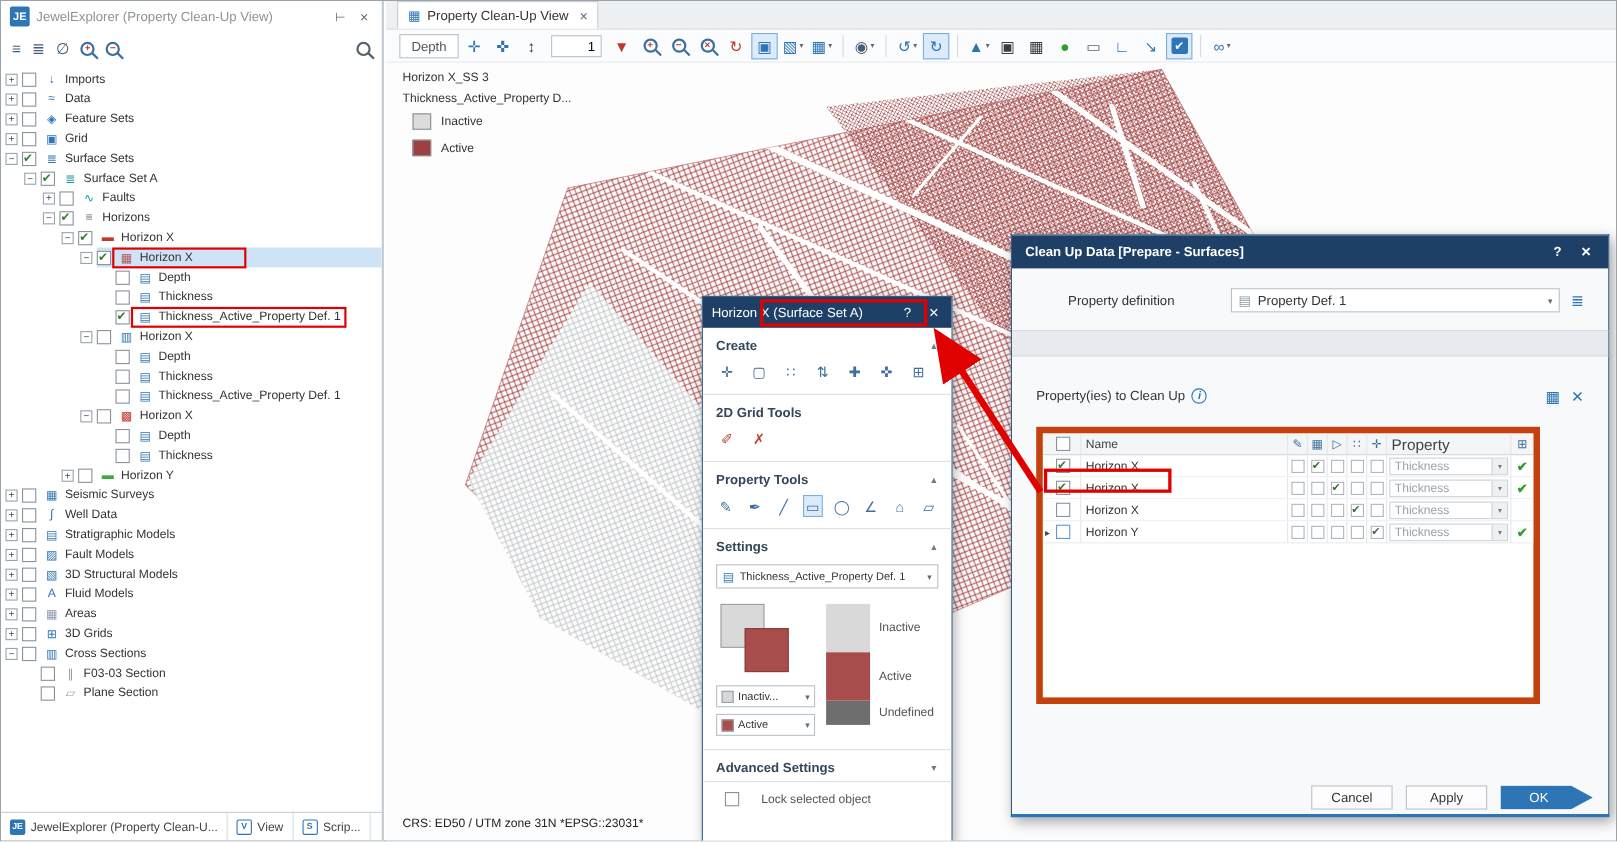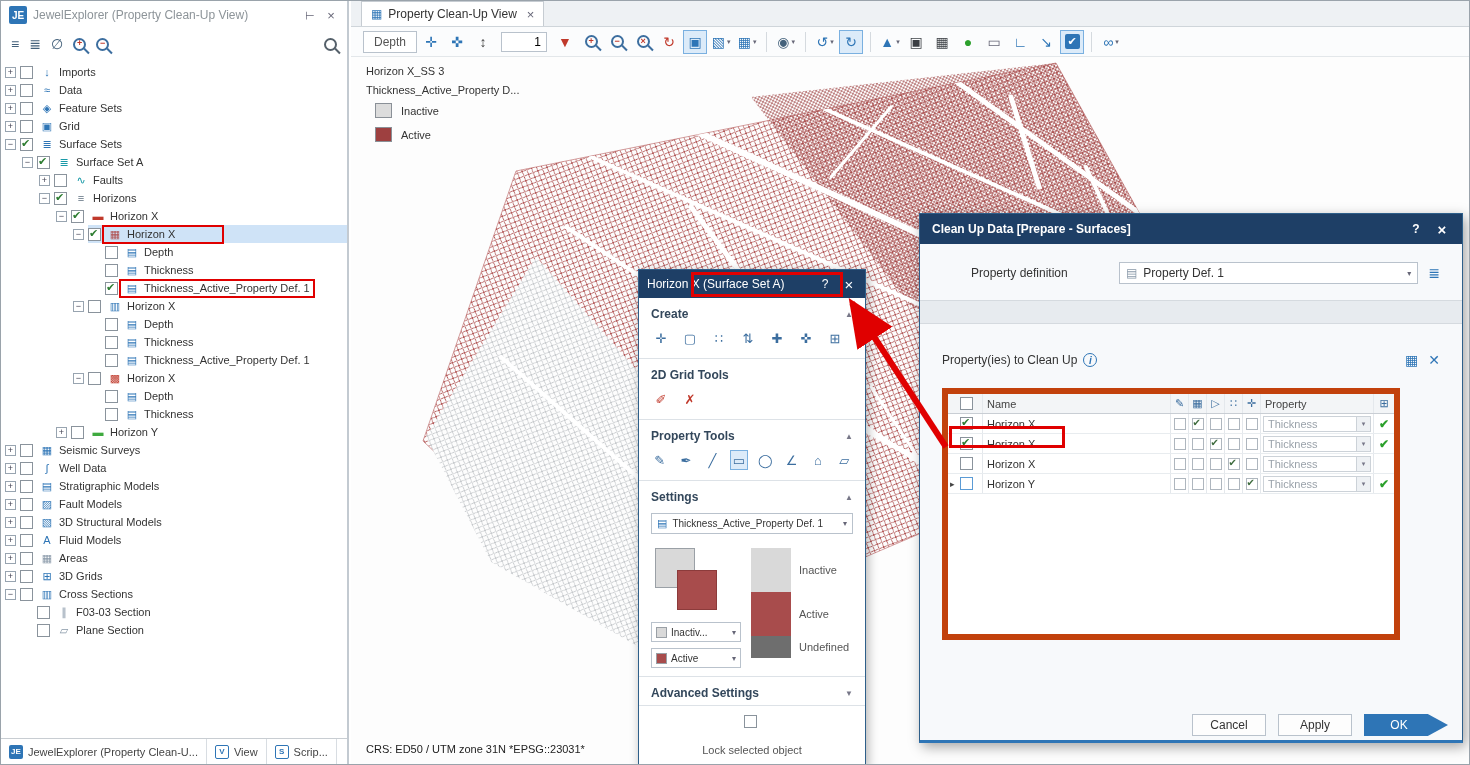--- a/index.html
+++ b/index.html
@@ -92,21 +92,21 @@
   .sw-left { width:100px; position:relative; flex:none; }
   .sw-gray { position:absolute; left:4px; top:2px; width:40px; height:40px; border:1px solid #9aa0a6; }
   .sw-red { position:absolute; left:26px; top:24px; width:40px; height:40px; border:1px solid #8c3b3b; }
   .sw-dd { position:absolute; left:0; width:90px; height:20px; border:1px solid #b9c2cc; display:flex; align-items:center; gap:4px; padding:0 4px; font-size:10px; }
   .mini-sw { width:11px; height:11px; border:1px solid #9aa0a6; flex:none; }
   .sw-dd .caret { margin-left:auto; font-size:8px; color:#667; }
   .legend-col { flex:1; padding-top:2px; }
   .lg-row { display:flex; align-items:center; }
   .lg-block { width:40px; flex:none; }
   .lg-label { margin-left:8px; font-size:11px; color:#555; }
-  .lock-row { display:flex; align-items:center; gap:16px; padding:9px 20px; color:#555; font-size:11px;flex-direction:column; }
+  .lock-row { display:flex; align-items:center; gap:16px; padding:9px 20px; color:#555; font-size:11px; }
 
   
   .dialog { position:absolute; left:918px; top:212px; width:544px; height:530px; background:#f7f9fb; border:1px solid #2e5f8a; border-bottom:3px solid #2e75b6; box-shadow:3px 4px 12px rgba(0,0,0,.35); z-index:6; }
   .dlg-title { height:30px; background:#1e3f66; color:#fff; display:flex; align-items:center; gap:10px; padding:0 12px; font-size:12px;font-weight:bold; }
   .dlg-title-text { flex:1; }
   .dlg-body { position:absolute; left:0; top:30px; right:0; bottom:0; }
   .pd-row { position:absolute; left:22px; top:18px; right:22px; display:flex; align-items:center;margin-left:29px; }
   .pd-label { width:148px; color:#333; flex:none; }
   .pd-dd { flex:1; height:22px; border:1px solid #b9c2cc; background:#fff; display:flex; align-items:center; gap:6px; padding:0 6px; font-size:12px; }
   .pd-dd .dd-ico { color:#8898a8; }
@@ -779,21 +779,21 @@
             <span class="c-cb">
               <span class="t-exp"></span>
               <span class="cb small"></span>
             </span>
             <span class="c-name">Name</span>
             <span class="c-m" style="color: rgb(60, 110, 159);">✎</span>
             <span class="c-m" style="color: rgb(60, 110, 159);">▦</span>
             <span class="c-m" style="color: rgb(60, 110, 159);">▷</span>
             <span class="c-m" style="color: rgb(60, 110, 159);">∷</span>
             <span class="c-m" style="color: rgb(60, 110, 159);">✛</span>
-            <span class="c-prop" style="padding-left: 4px; font-size: 11px;">Property</span>
+            <span class="c-prop" style="padding-left: 4px; font-size: 14px;">Property</span>
             <span class="c-st" style="color: rgb(60, 110, 159);">⊞</span>
           </div>
           <div class="t-row">
             <span class="c-cb">
               <span class="t-exp"></span>
               <span class="cb small checked"></span>
             </span>
             <span class="c-name">
               <span>Horizon X</span>
             </span>

